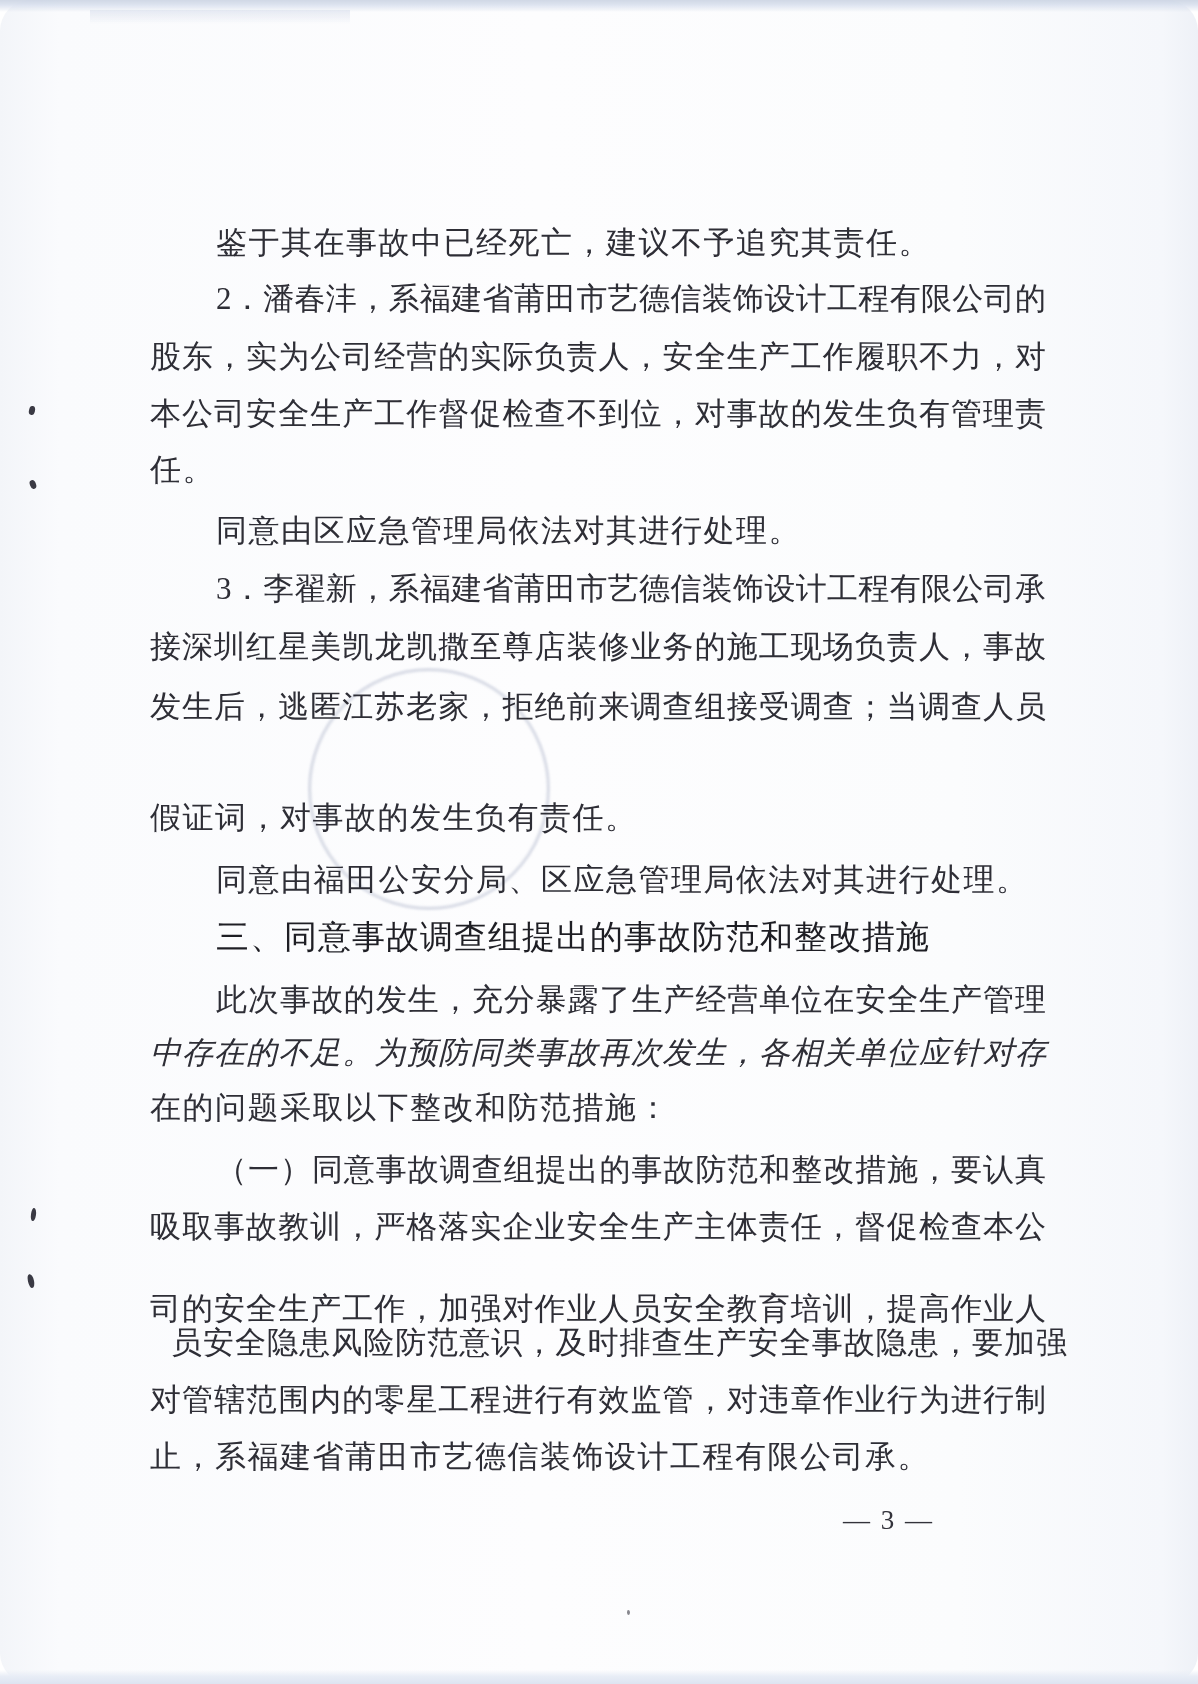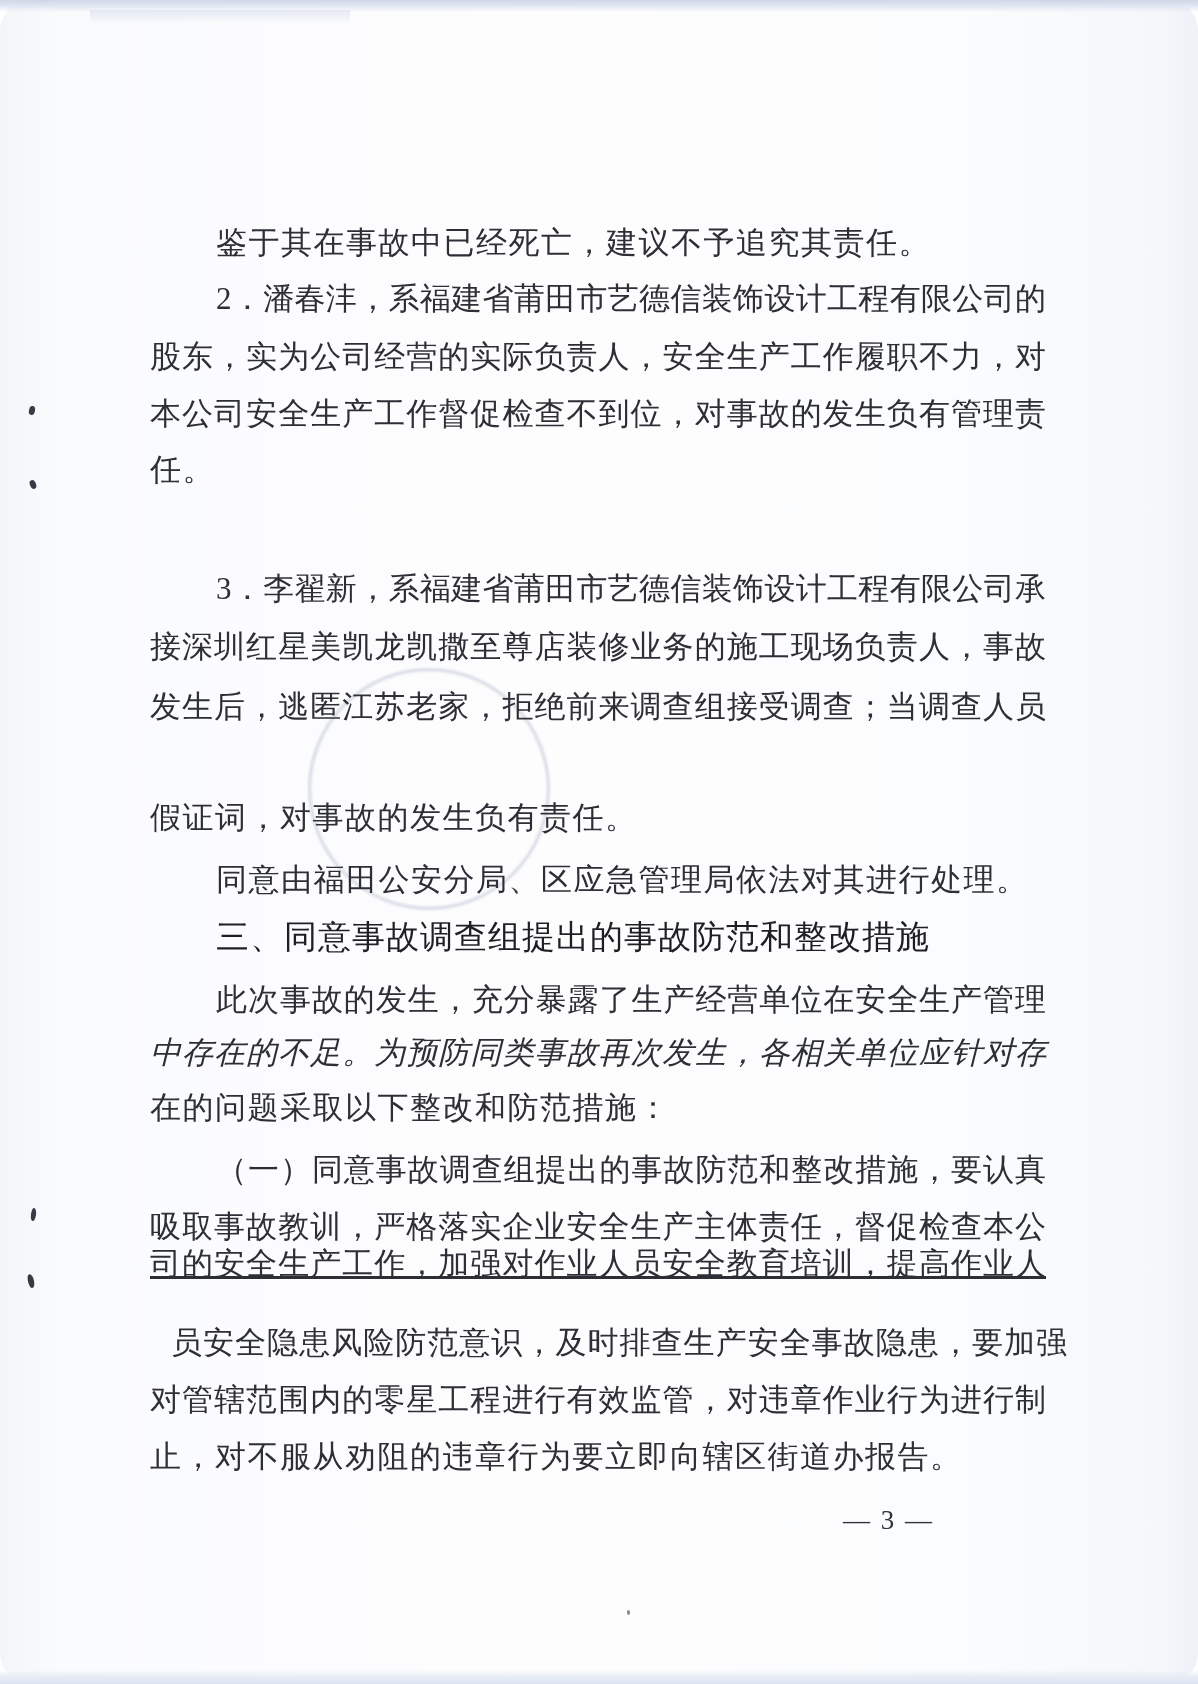--- a/index.html
+++ b/index.html
@@ -73,35 +73,36 @@
   <div class="edge-top"></div>
   <div class="edge-bottom"></div>
   <div class="seal-bleed"></div>
 
   <div class="doc-body">
       <div class="line indent" style="top: 215px;">鉴于其在事故中已经死亡，建议不予追究其责任。</div>
       <div class="line indent justify" style="top: 271px;">2．潘春沣，系福建省莆田市艺德信装饰设计工程有限公司的</div>
       <div class="line justify" style="top: 329px;">股东，实为公司经营的实际负责人，安全生产工作履职不力，对</div>
       <div class="line justify" style="top: 386px;">本公司安全生产工作督促检查不到位，对事故的发生负有管理责</div>
       <div class="line" style="top: 442px;">任。</div>
+      <div class="line indent" style="top: 503px;">同意由区应急管理局依法对其进行处理。</div>
       <div class="line indent justify" style="top: 561px;">3．李翟新，系福建省莆田市艺德信装饰设计工程有限公司承</div>
       <div class="line justify" style="top: 619px;">接深圳红星美凯龙凯撒至尊店装修业务的施工现场负责人，事故</div>
       <div class="line justify" style="top: 679px;">发生后，逃匿江苏老家，拒绝前来调查组接受调查；当调查人员</div>
       <div class="line" style="top: 790px;">假证词，对事故的发生负有责任。</div>
       <div class="line indent" style="top: 852px;">同意由福田公安分局、区应急管理局依法对其进行处理。</div>
       <div class="line indent bold" style="top: 909px;">三、同意事故调查组提出的事故防范和整改措施</div>
       <div class="line indent justify" style="top: 972px;">此次事故的发生，充分暴露了生产经营单位在安全生产管理</div>
       <div class="line justify" style="top: 1025px; font-style: italic;">中存在的不足。为预防同类事故再次发生，各相关单位应针对存</div>
       <div class="line" style="top: 1080px;">在的问题采取以下整改和防范措施：</div>
       <div class="line indent justify" style="top: 1142px;">（一）同意事故调查组提出的事故防范和整改措施，要认真</div>
       <div class="line justify" style="top: 1199px;">吸取事故教训，严格落实企业安全生产主体责任，督促检查本公</div>
-      <div class="line justify" style="top: 1236px; text-decoration: underline;">司的安全生产工作，加强对作业人员安全教育培训，提高作业人</div>
+      <div class="line justify" style="top: 1281px;">司的安全生产工作，加强对作业人员安全教育培训，提高作业人</div>
       <div class="line justify" style="top: 1315px; margin-left: 21px;">员安全隐患风险防范意识，及时排查生产安全事故隐患，要加强</div>
       <div class="line justify" style="top: 1372px;">对管辖范围内的零星工程进行有效监管，对违章作业行为进行制</div>
-      <div class="line" style="top: 1429px;">止，对不服从劝阻的违章行为要立即向辖区街道办报告。</div>
+      <div class="line" style="top: 1429px;">止，系福建省莆田市艺德信装饰设计工程有限公司承。</div>
     </div>
 
   <div class="page-number">— 3 —</div>
 
   <div class="speck s1"></div>
   <div class="speck s2"></div>
   <div class="speck s3"></div>
   <div class="speck s4"></div>
   <div class="speck s5"></div>
 </div>

